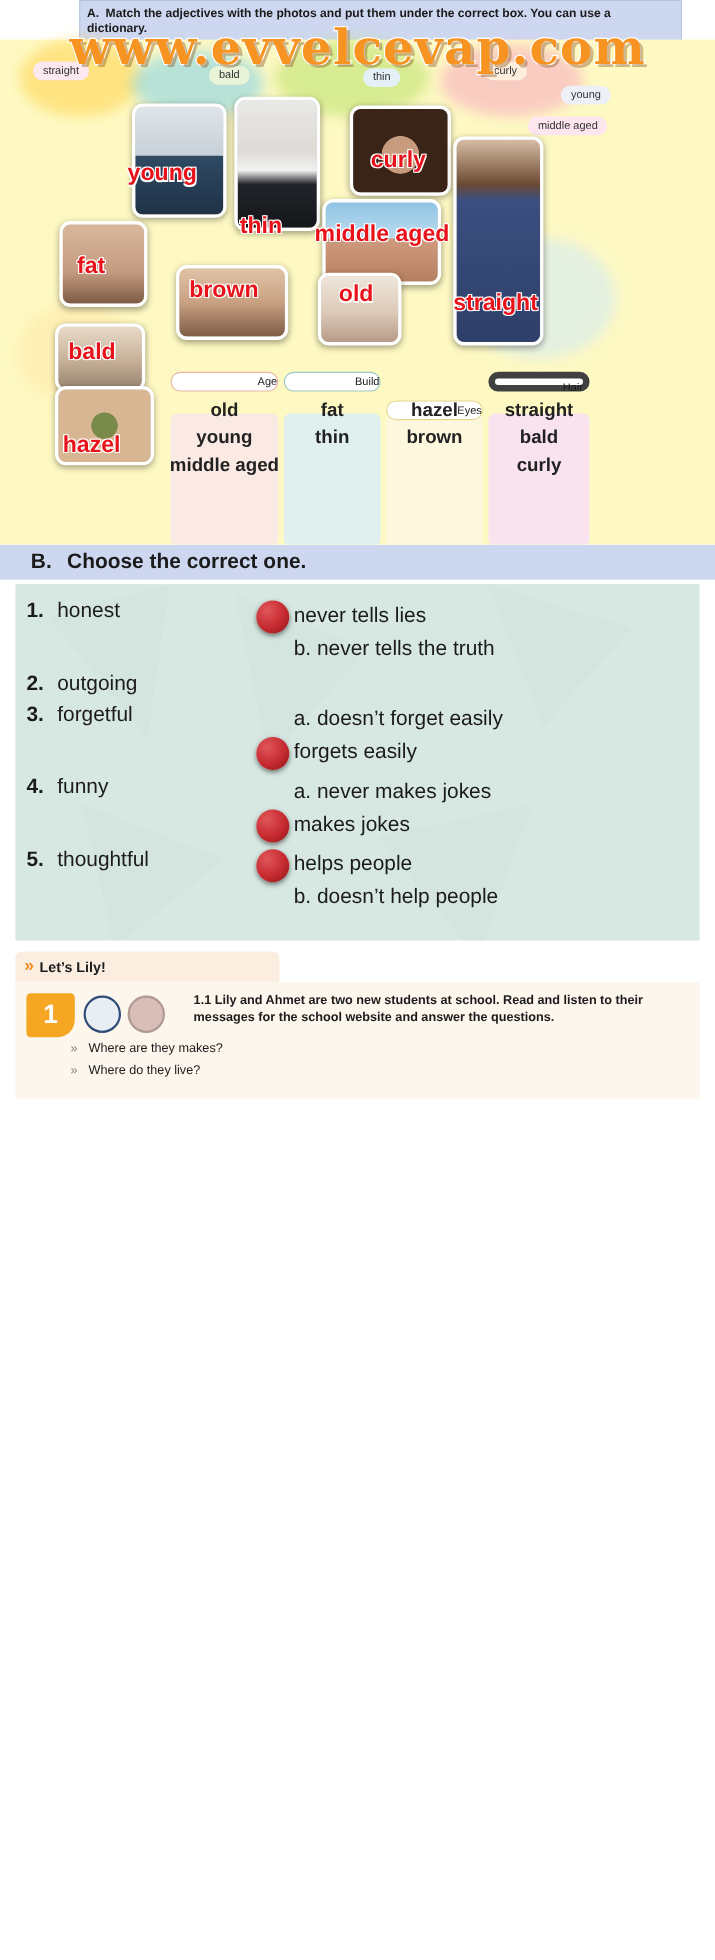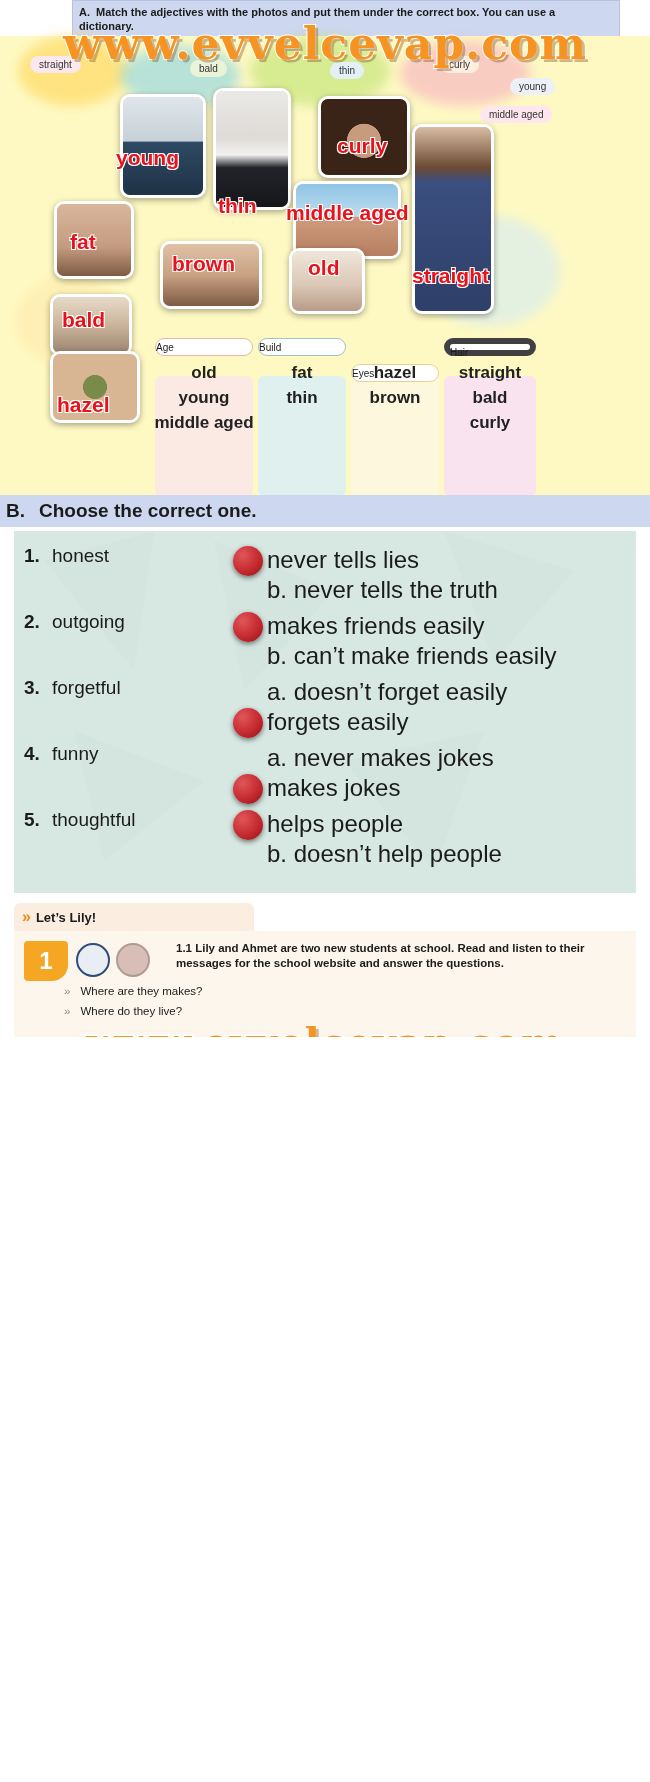--- a/index.html
+++ b/index.html
@@ -70,54 +70,54 @@
     bottom:0;
     height:120px;
     border-radius:6px;
   }
   .cattitle {
     position:absolute;
     height:18px;
     border-radius:9px;
     background:#fff;
     font-size:10px;
-    text-align:left;
+    text-align:right;
     line-height:17px;
   }
   .catwords {
     position:absolute;
     text-align:center;
     font-size:17px;
     font-weight:bold;
     color:#222;
     line-height:25px;
   }
 
   
   .sectionB-title {
     width:650px; height:32px;
     background:#cdd7ef;
     font-size:19px; font-weight:bold;
-    padding:5px 6px;
+    padding:5px 28px;
   }
   .sectionB-title .bl { margin-right:14px; }
   .sectionB {
     position:relative;
     margin:4px 14px 0 14px;
     width:622px;
     background:#d7e7e2;
     padding:14px 0 18px 0;
     overflow:hidden;
   }
   .bg-tri { position:absolute; opacity:.35; }
   .qrow { position:relative; display:flex; margin:0 0 6px 0; padding:0 10px; }
   .qnum { width:28px; font-size:19px; font-weight:bold; }
   .qword { width:185px; font-size:19px; }
   .qopts { flex:1; }
-  .opt { font-size:24px; line-height:30px; position:relative; padding-left:30px; }
+  .opt { font-size:19px; line-height:30px; position:relative; padding-left:30px; }
   .opt .ltr { }
   .dot {
     position:absolute;
     left:-4px; top:1px;
     width:30px; height:30px;
     border-radius:50%;
     background: radial-gradient(circle at 33% 30%, #e0565a 0%, #c52a2f 55%, #8e1418 100%);
     box-shadow: 0 2px 5px rgba(0,0,0,.5);
   }
 
@@ -349,30 +349,20 @@
         <div class="opt">
           <span class="ltr">b.</span>
           <span>never tells the truth</span>
         </div>
       </div>
     </div>
 
     <div class="qrow">
       <div class="qnum">2.</div>
       <div class="qword">outgoing</div>
-      <div class="qopts">
-        <div class="opt">
-          <span class="dot"></span>
-          <span>makes friends easily</span>
-        </div>
-        <div class="opt">
-          <span class="ltr">b.</span>
-          <span>can’t make friends easily</span>
-        </div>
-      </div>
     </div>
 
     <div class="qrow">
       <div class="qnum">3.</div>
       <div class="qword">forgetful</div>
       <div class="qopts">
         <div class="opt">
           <span class="ltr">a.</span>
           <span>doesn’t forget easily</span>
         </div>

